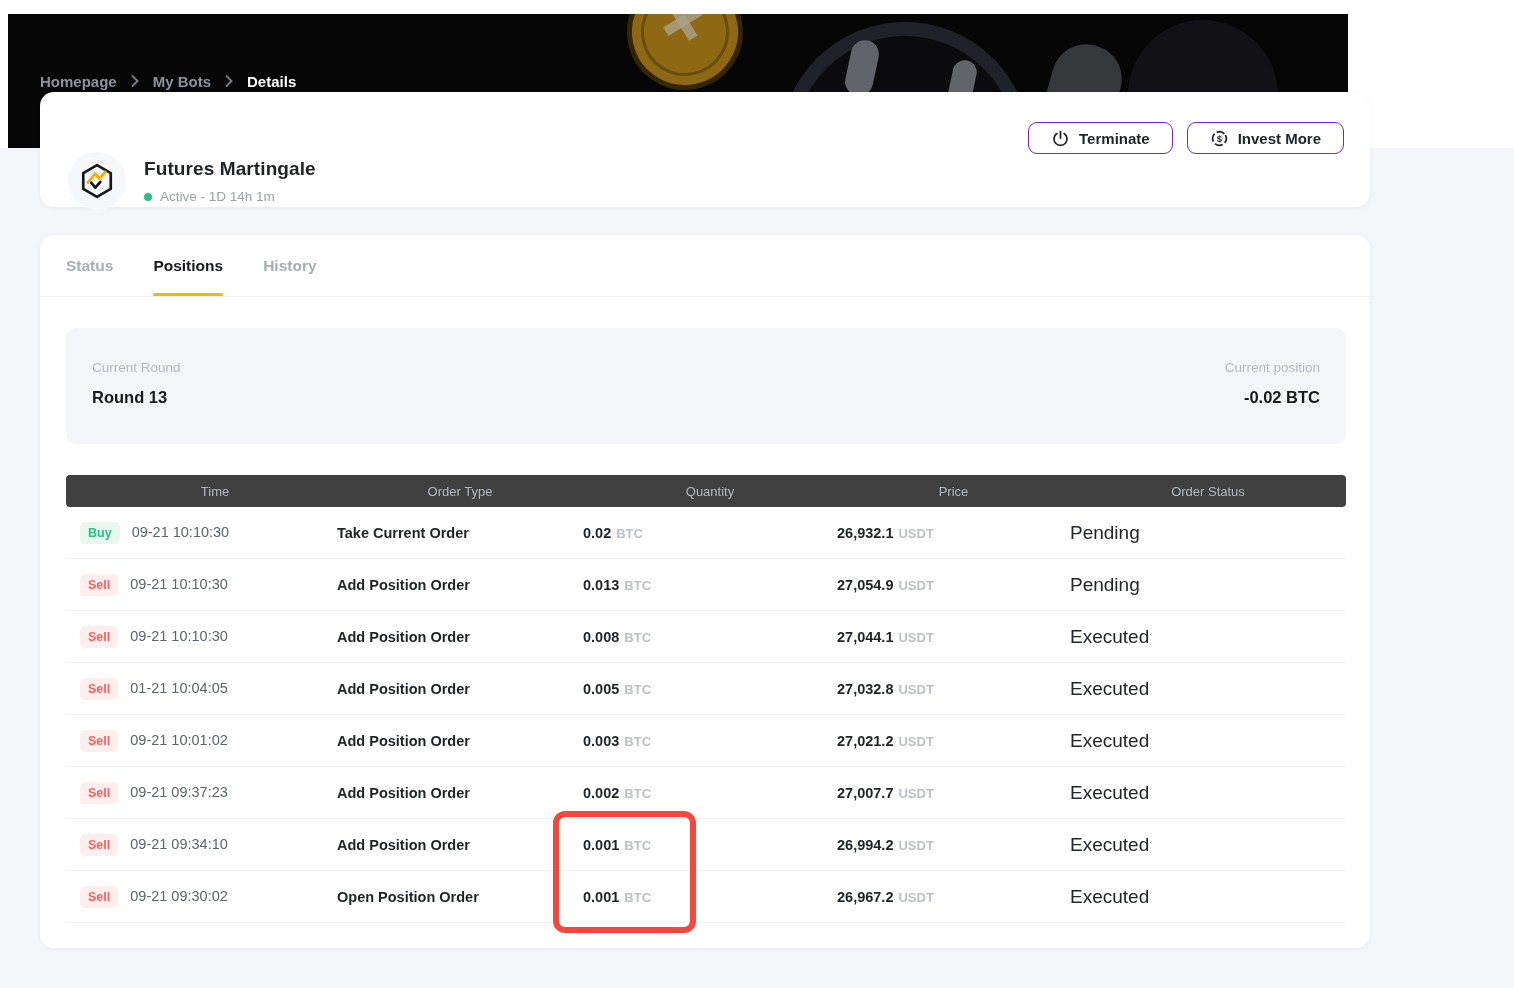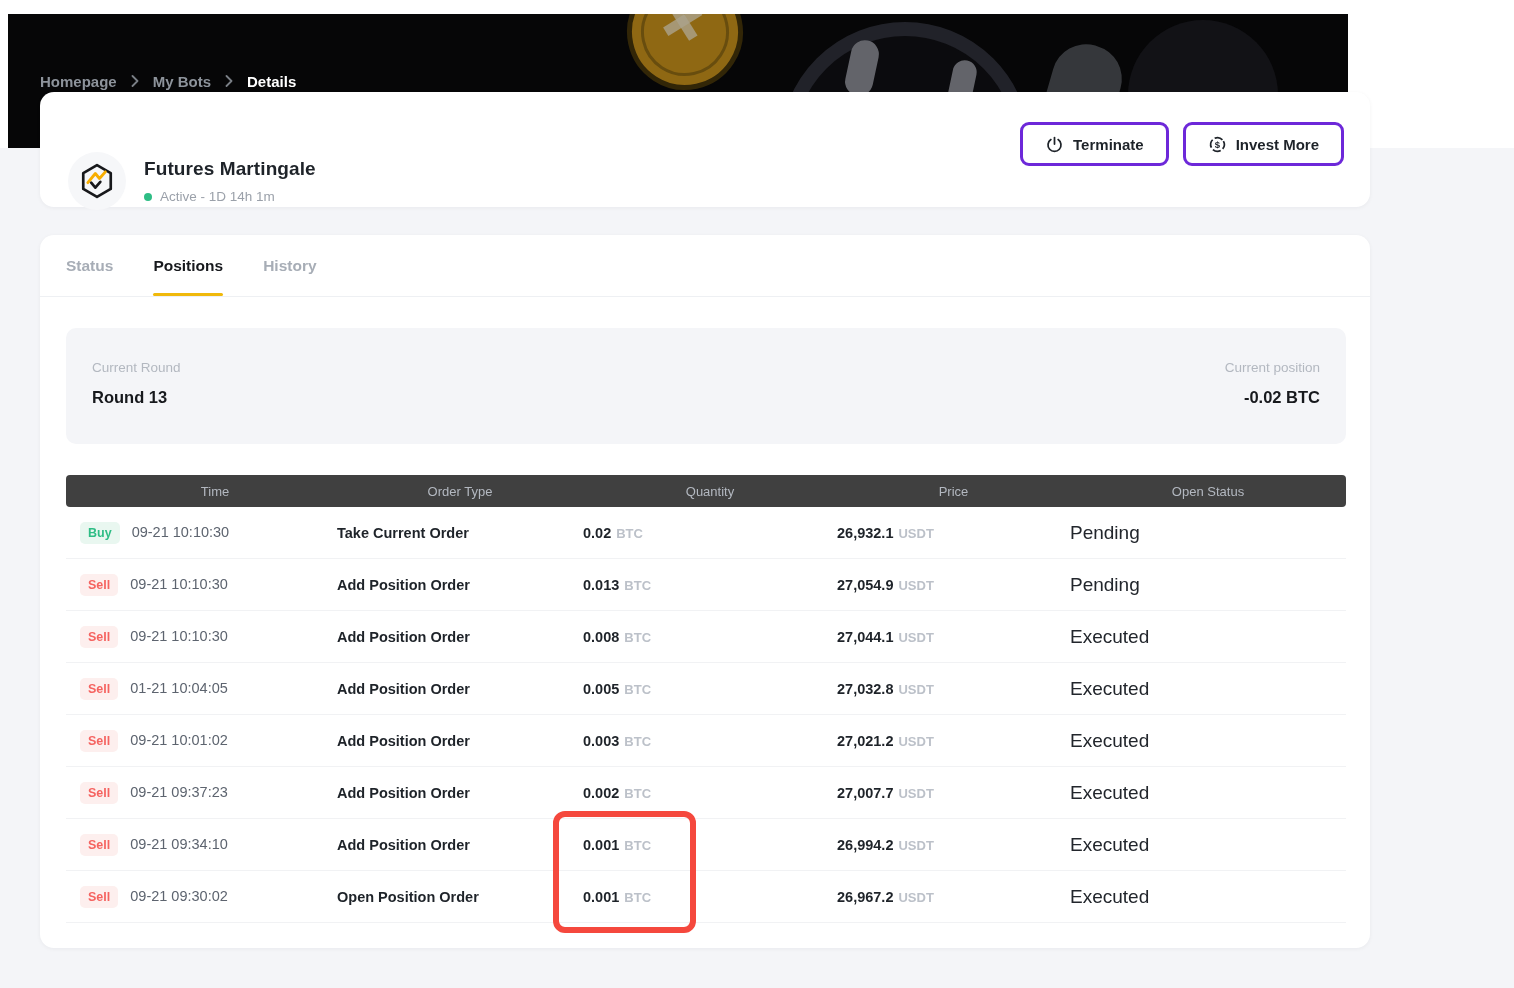--- a/index.html
+++ b/index.html
@@ -35,22 +35,22 @@
   .card.main-card { top:235px; height:713px; }
 
   
   .bot-id { position:absolute; left:28px; top:28px; display:flex; gap:18px; align-items:center;margin-top:32px; }
   .logo-circle { width:58px; height:58px; border-radius:50%; background:#f6f7f9; display:flex; align-items:center; justify-content:center; }
   .bot-title { font-size:19px; font-weight:700; color:#1e2329; letter-spacing:.1px; }
   .bot-status { display:flex; align-items:center; gap:8px; margin-top:9px; }
   .dot { width:8px; height:8px; border-radius:50%; background:var(--status_dot,#2ebd85); }
   .status-text { font-size:13.5px; color:#9ba1aa; font-weight:500; }
   .header-actions { position:absolute; right:26px; top:30px; display:flex; gap:14px; }
-  .btn { display:flex; align-items:center; gap:9px; height:44px; padding:0 22px; background:#fff;
-         border:3px solid #6d28d9; border-radius:9px; font-size:15px; font-weight:600; color:#1e2329;
+  .btn { display:flex; align-items:center; gap:9px; height:32px; padding:0 22px; background:#fff;
+         border:1px solid #6d28d9; border-radius:9px; font-size:15px; font-weight:600; color:#1e2329;
          font-family:"Liberation Sans", sans-serif; cursor:pointer; }
 
   
   .tabs { display:flex; gap:40px; padding:0 26px; height:62px; align-items:center; border-bottom:1px solid #eef0f3; }
   .tab { font-size:15.5px; font-weight:600; color:#a7adb6; cursor:pointer; position:relative; height:100%; display:flex; align-items:center; }
   .tab.active { color:#17191d; font-weight:700; }
   .tab.active::after { content:""; position:absolute; left:0; right:0; bottom:0; height:3px; background:var(--accent,#f0b90b); border-radius:2px; }
 
   
   .summary { position:absolute; left:26px; top:93px; width:1280px; height:116px; background:#f4f5f8; border-radius:10px; padding:32px 26px; }
@@ -168,21 +168,21 @@
         <div class="sum-value">-0.02 BTC</div>
       </div>
     </div>
 
     <div class="table">
       <div class="thead">
         <div class="th">Time</div>
         <div class="th">Order Type</div>
         <div class="th">Quantity</div>
         <div class="th">Price</div>
-        <div class="th">Open Status</div>
+        <div class="th">Order Status</div>
       </div>
 
       <div class="trow">
         <div><span class="badge buy">Buy</span><span class="t-time">09-21 10:10:30</span></div>
         <div class="t-type">Take Current Order</div>
         <div><span class="t-num">0.02</span><span class="t-unit">BTC</span></div>
         <div><span class="t-num">26,932.1</span><span class="t-unit">USDT</span></div>
         <div class="t-status">Pending</div>
       </div>
 

